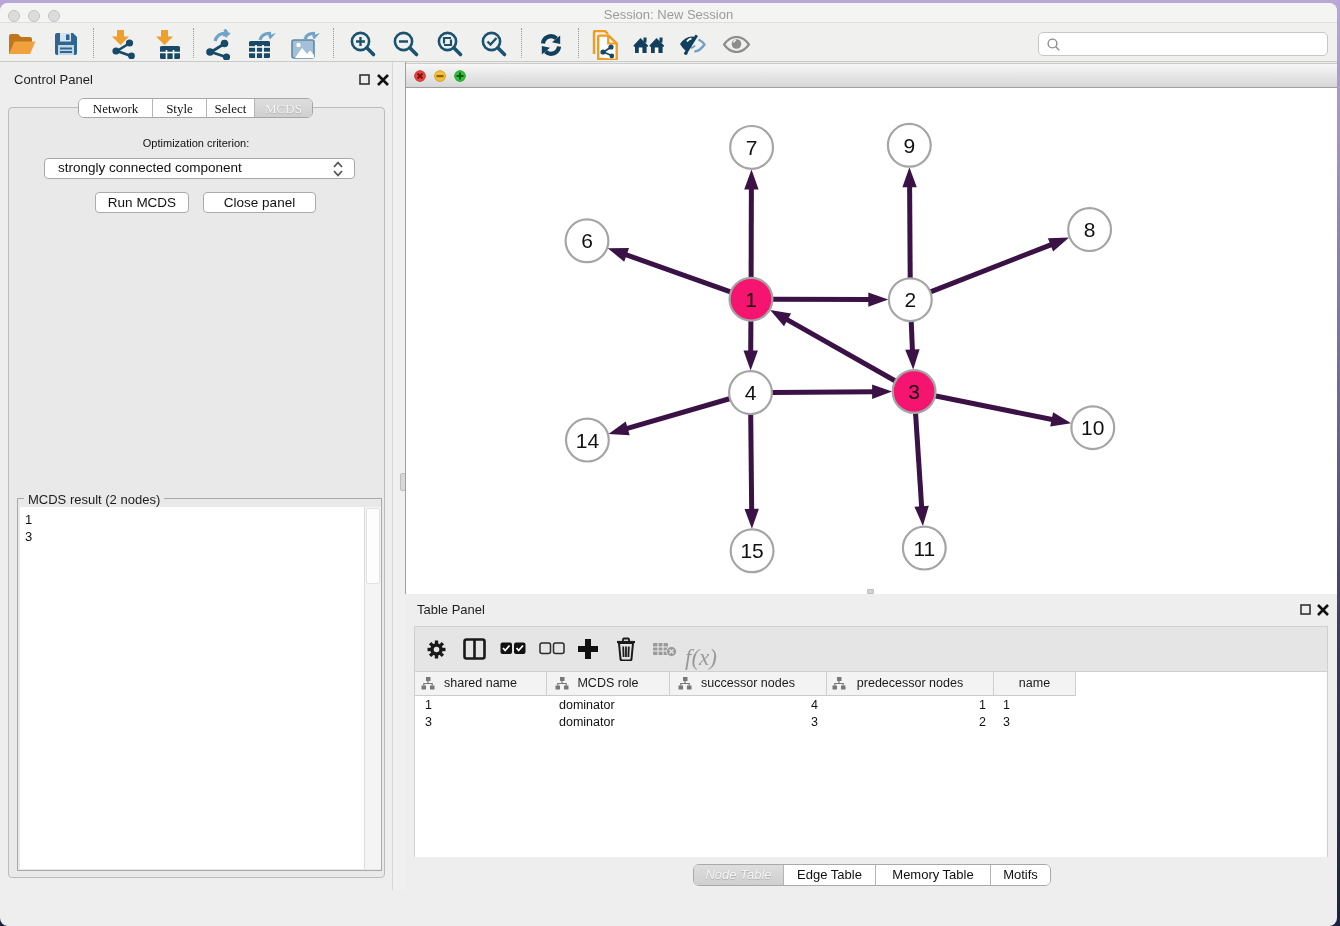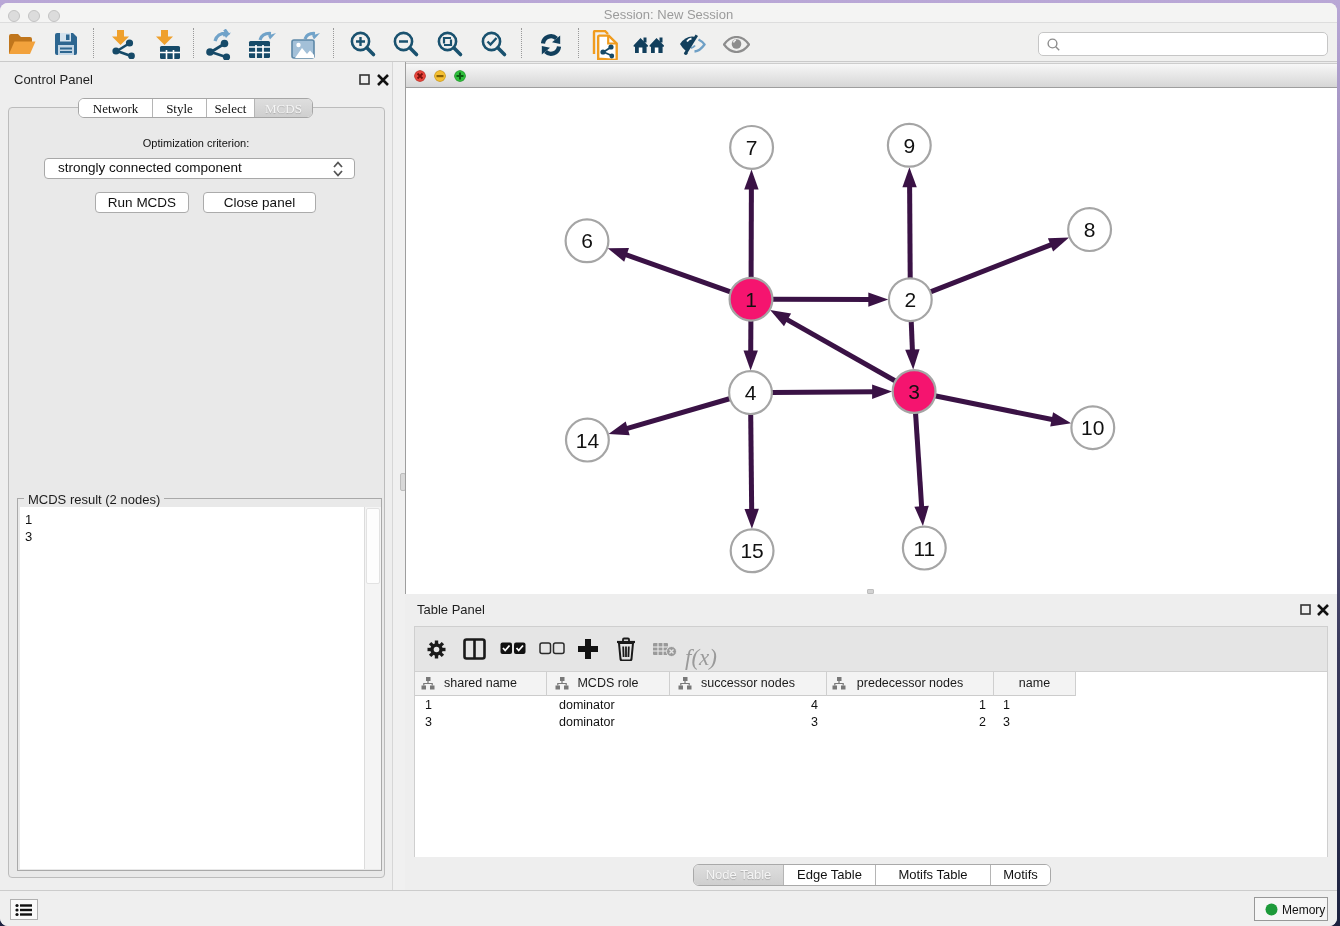--- a/index.html
+++ b/index.html
@@ -464,39 +464,21 @@
         <div class="trow" style="top:17px;">
           <div class="tc" style="left:10px;">3</div>
           <div class="tc" style="left:144px;">dominator</div>
           <div class="tc" style="left:340px;width:63px;text-align:right;">3</div>
           <div class="tc" style="left:500px;width:71px;text-align:right;">2</div>
           <div class="tc" style="left:588px;">3</div>
         </div>
       </div>
     </div>
     <div id="btabs">
-        <div class="tab tabsel" style="width:89px;">Node Table</div>
+        <div class="tab tabsel" style="width:89px;font-style:italic;">Node Table</div>
         <div class="tab" style="width:92px;">Edge Table</div>
-        <div class="tab" style="width:115px;">Motifs Table</div>
+        <div class="tab" style="width:115px;">Memory Table</div>
         <div class="tab" style="width:60px;">Motifs</div>
       </div>
   </div>
 
-  <div id="statusbar">
-    <div id="listbtn">
-      <svg width="18" height="14" style="position:absolute;left:4px;top:3px;" viewBox="0 0 18 14">
-          <circle cx="2" cy="2.5" r="1.6" fill="#111"></circle>
-          <circle cx="2" cy="7" r="1.6" fill="#111"></circle>
-          <circle cx="2" cy="11.5" r="1.6" fill="#111"></circle>
-          <rect x="5" y="1.3" width="12" height="2.4" fill="#111"></rect>
-          <rect x="5" y="5.8" width="12" height="2.4" fill="#111"></rect>
-          <rect x="5" y="10.3" width="12" height="2.4" fill="#111"></rect>
-        </svg>
-    </div>
-    <div id="membtn">
-      <svg width="13" height="13" style="position:absolute;left:10px;top:5px;" viewBox="0 0 13 13">
-          <circle cx="6.5" cy="6.5" r="6" fill="#1d9a3a"></circle>
-        </svg>
-      <span style="position:absolute;left:27px;top:5px;">Memory</span>
-    </div>
-  </div>
 
 </div>
 
 </body></html>

